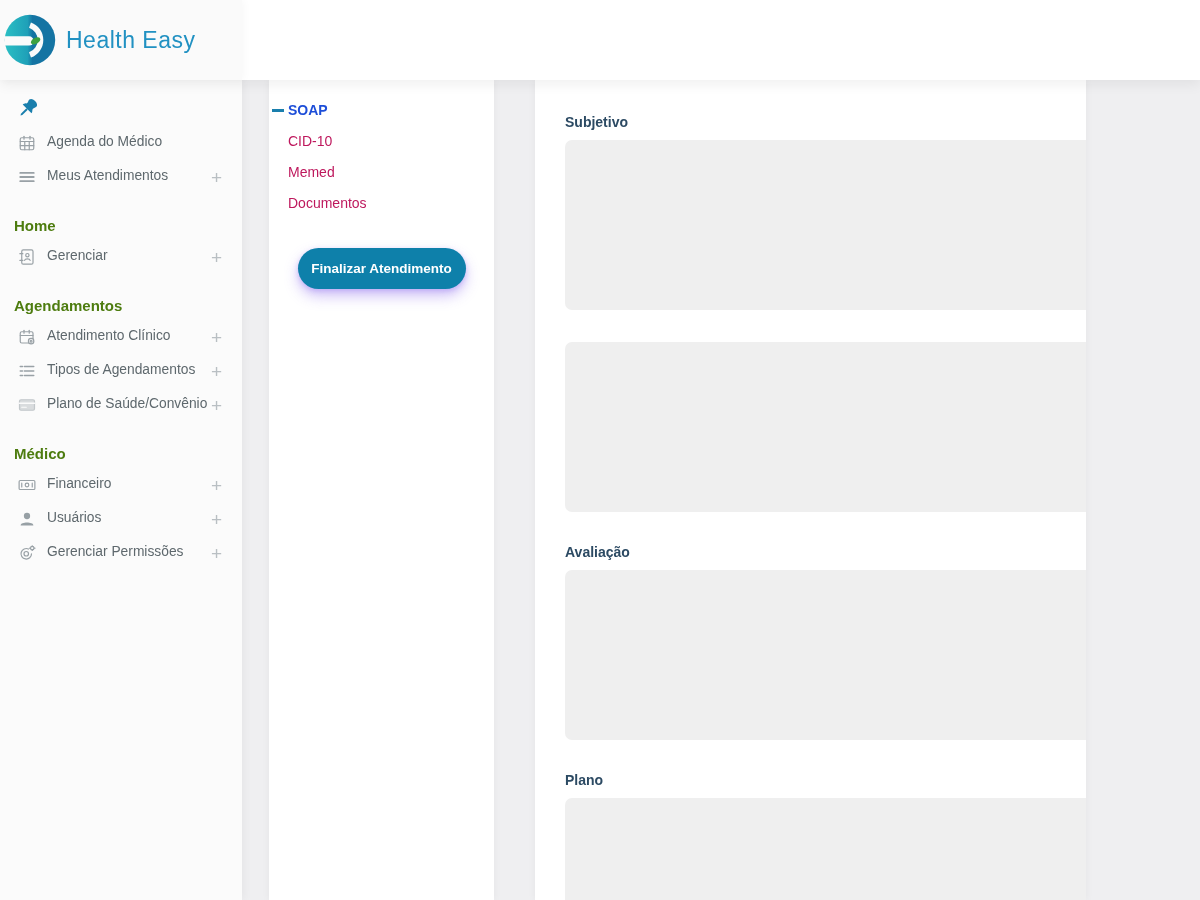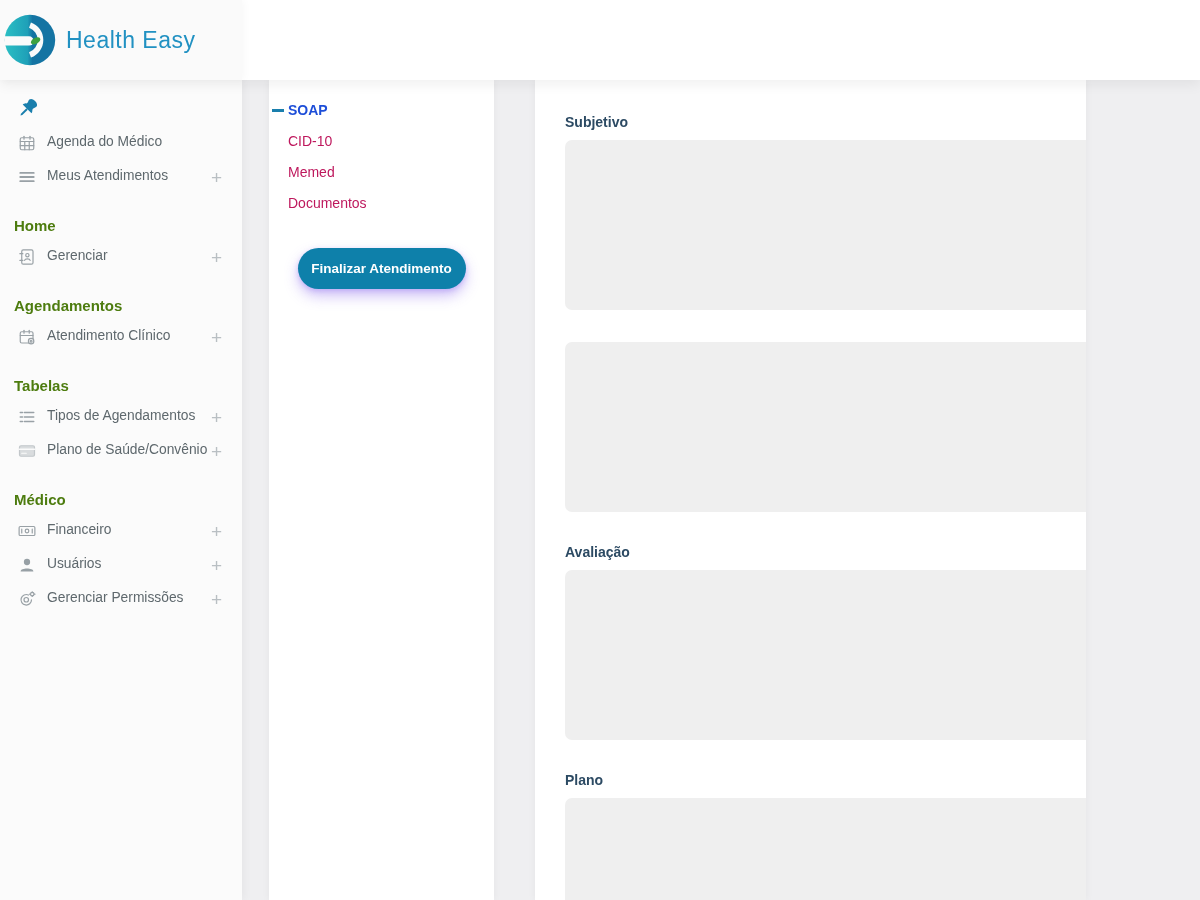--- a/index.html
+++ b/index.html
@@ -132,21 +132,20 @@
               <line x1="3" y1="10" x2="20" y2="10"></line>
               <line x1="8" y1="3" x2="8" y2="7"></line>
               <line x1="15" y1="3" x2="15" y2="7"></line>
               <circle cx="17.5" cy="17.5" r="3.6" fill="#fbfbfb"></circle>
               <circle cx="17.5" cy="17.5" r="1.2"></circle>
             </svg>
           </span>
           <span class="nav-label">Atendimento Clínico</span>
           <span class="nav-plus">+</span>
         </div>
-        <div class="nav-section">Tabelas</div>
         <div class="nav-item">
           <span class="nav-icon">
             <svg viewBox="0 0 24 24" width="18" height="18" style="stroke-width:2">
               <path d="M8.5 6h12.5M8.5 12h12.5M8.5 18h12.5"></path>
               <path d="M3 6h3M3 12h3M3 18h3"></path>
             </svg>
           </span>
           <span class="nav-label">Tipos de Agendamentos</span>
           <span class="nav-plus">+</span>
         </div>

